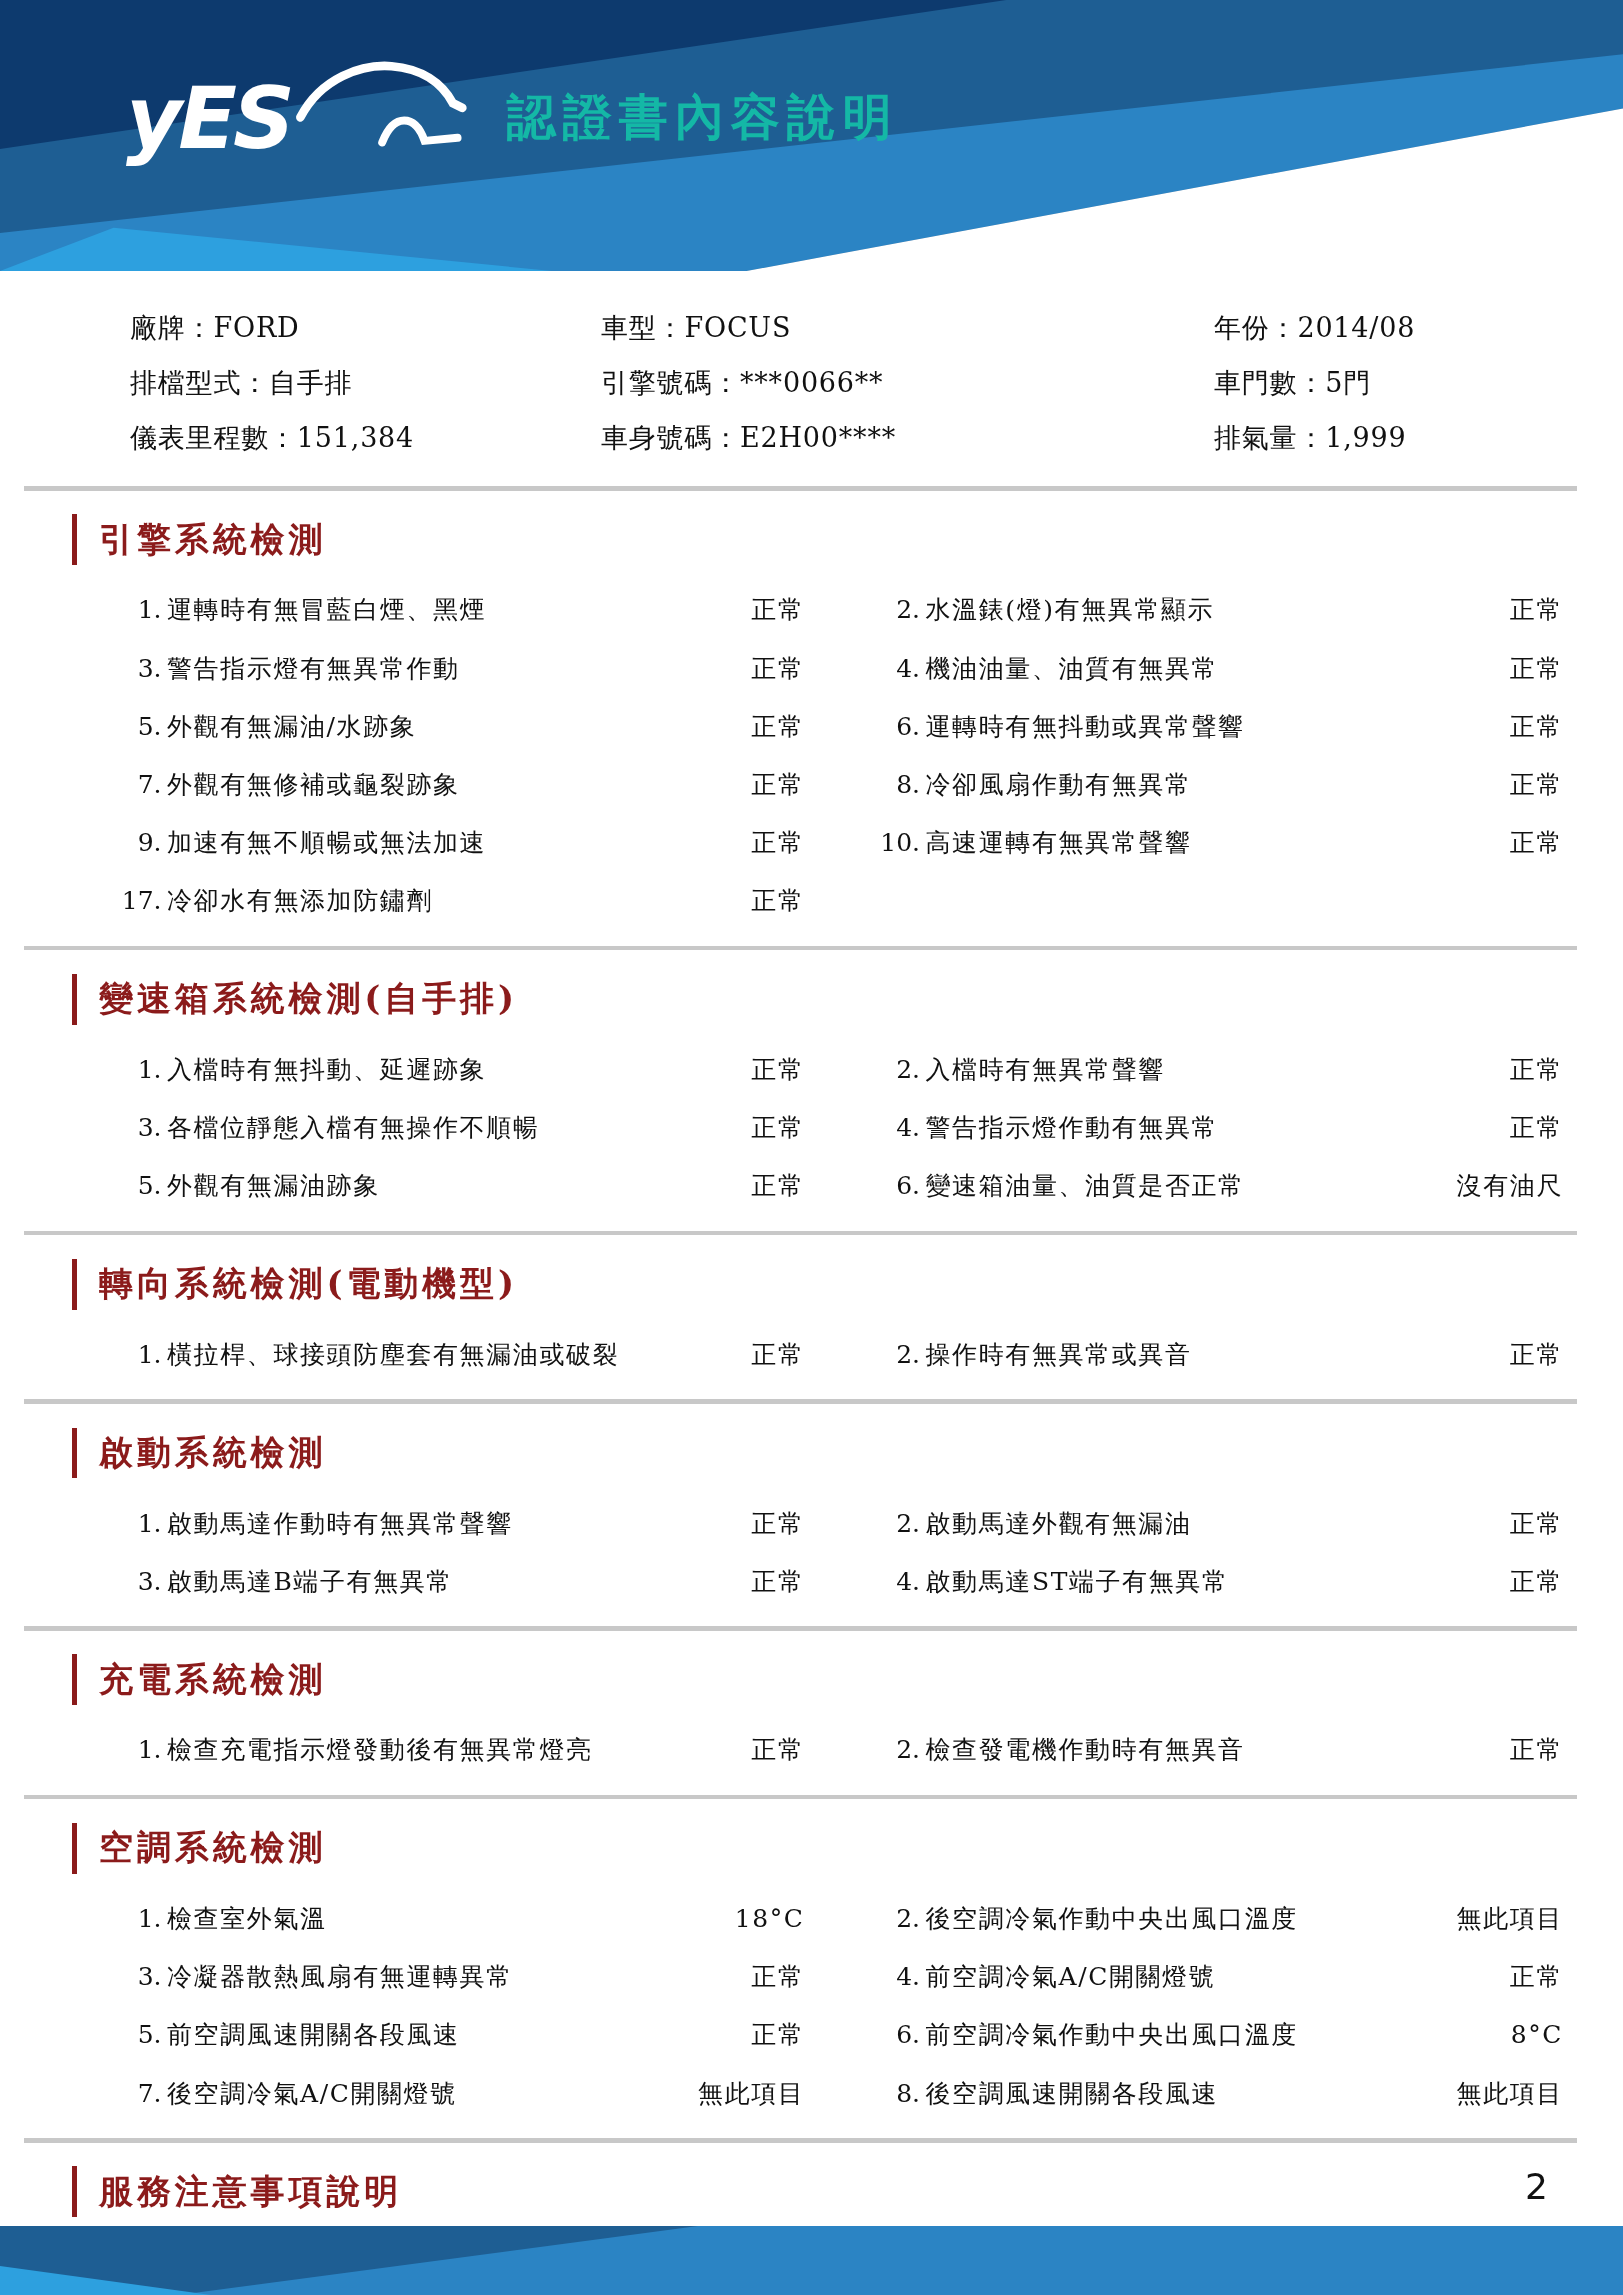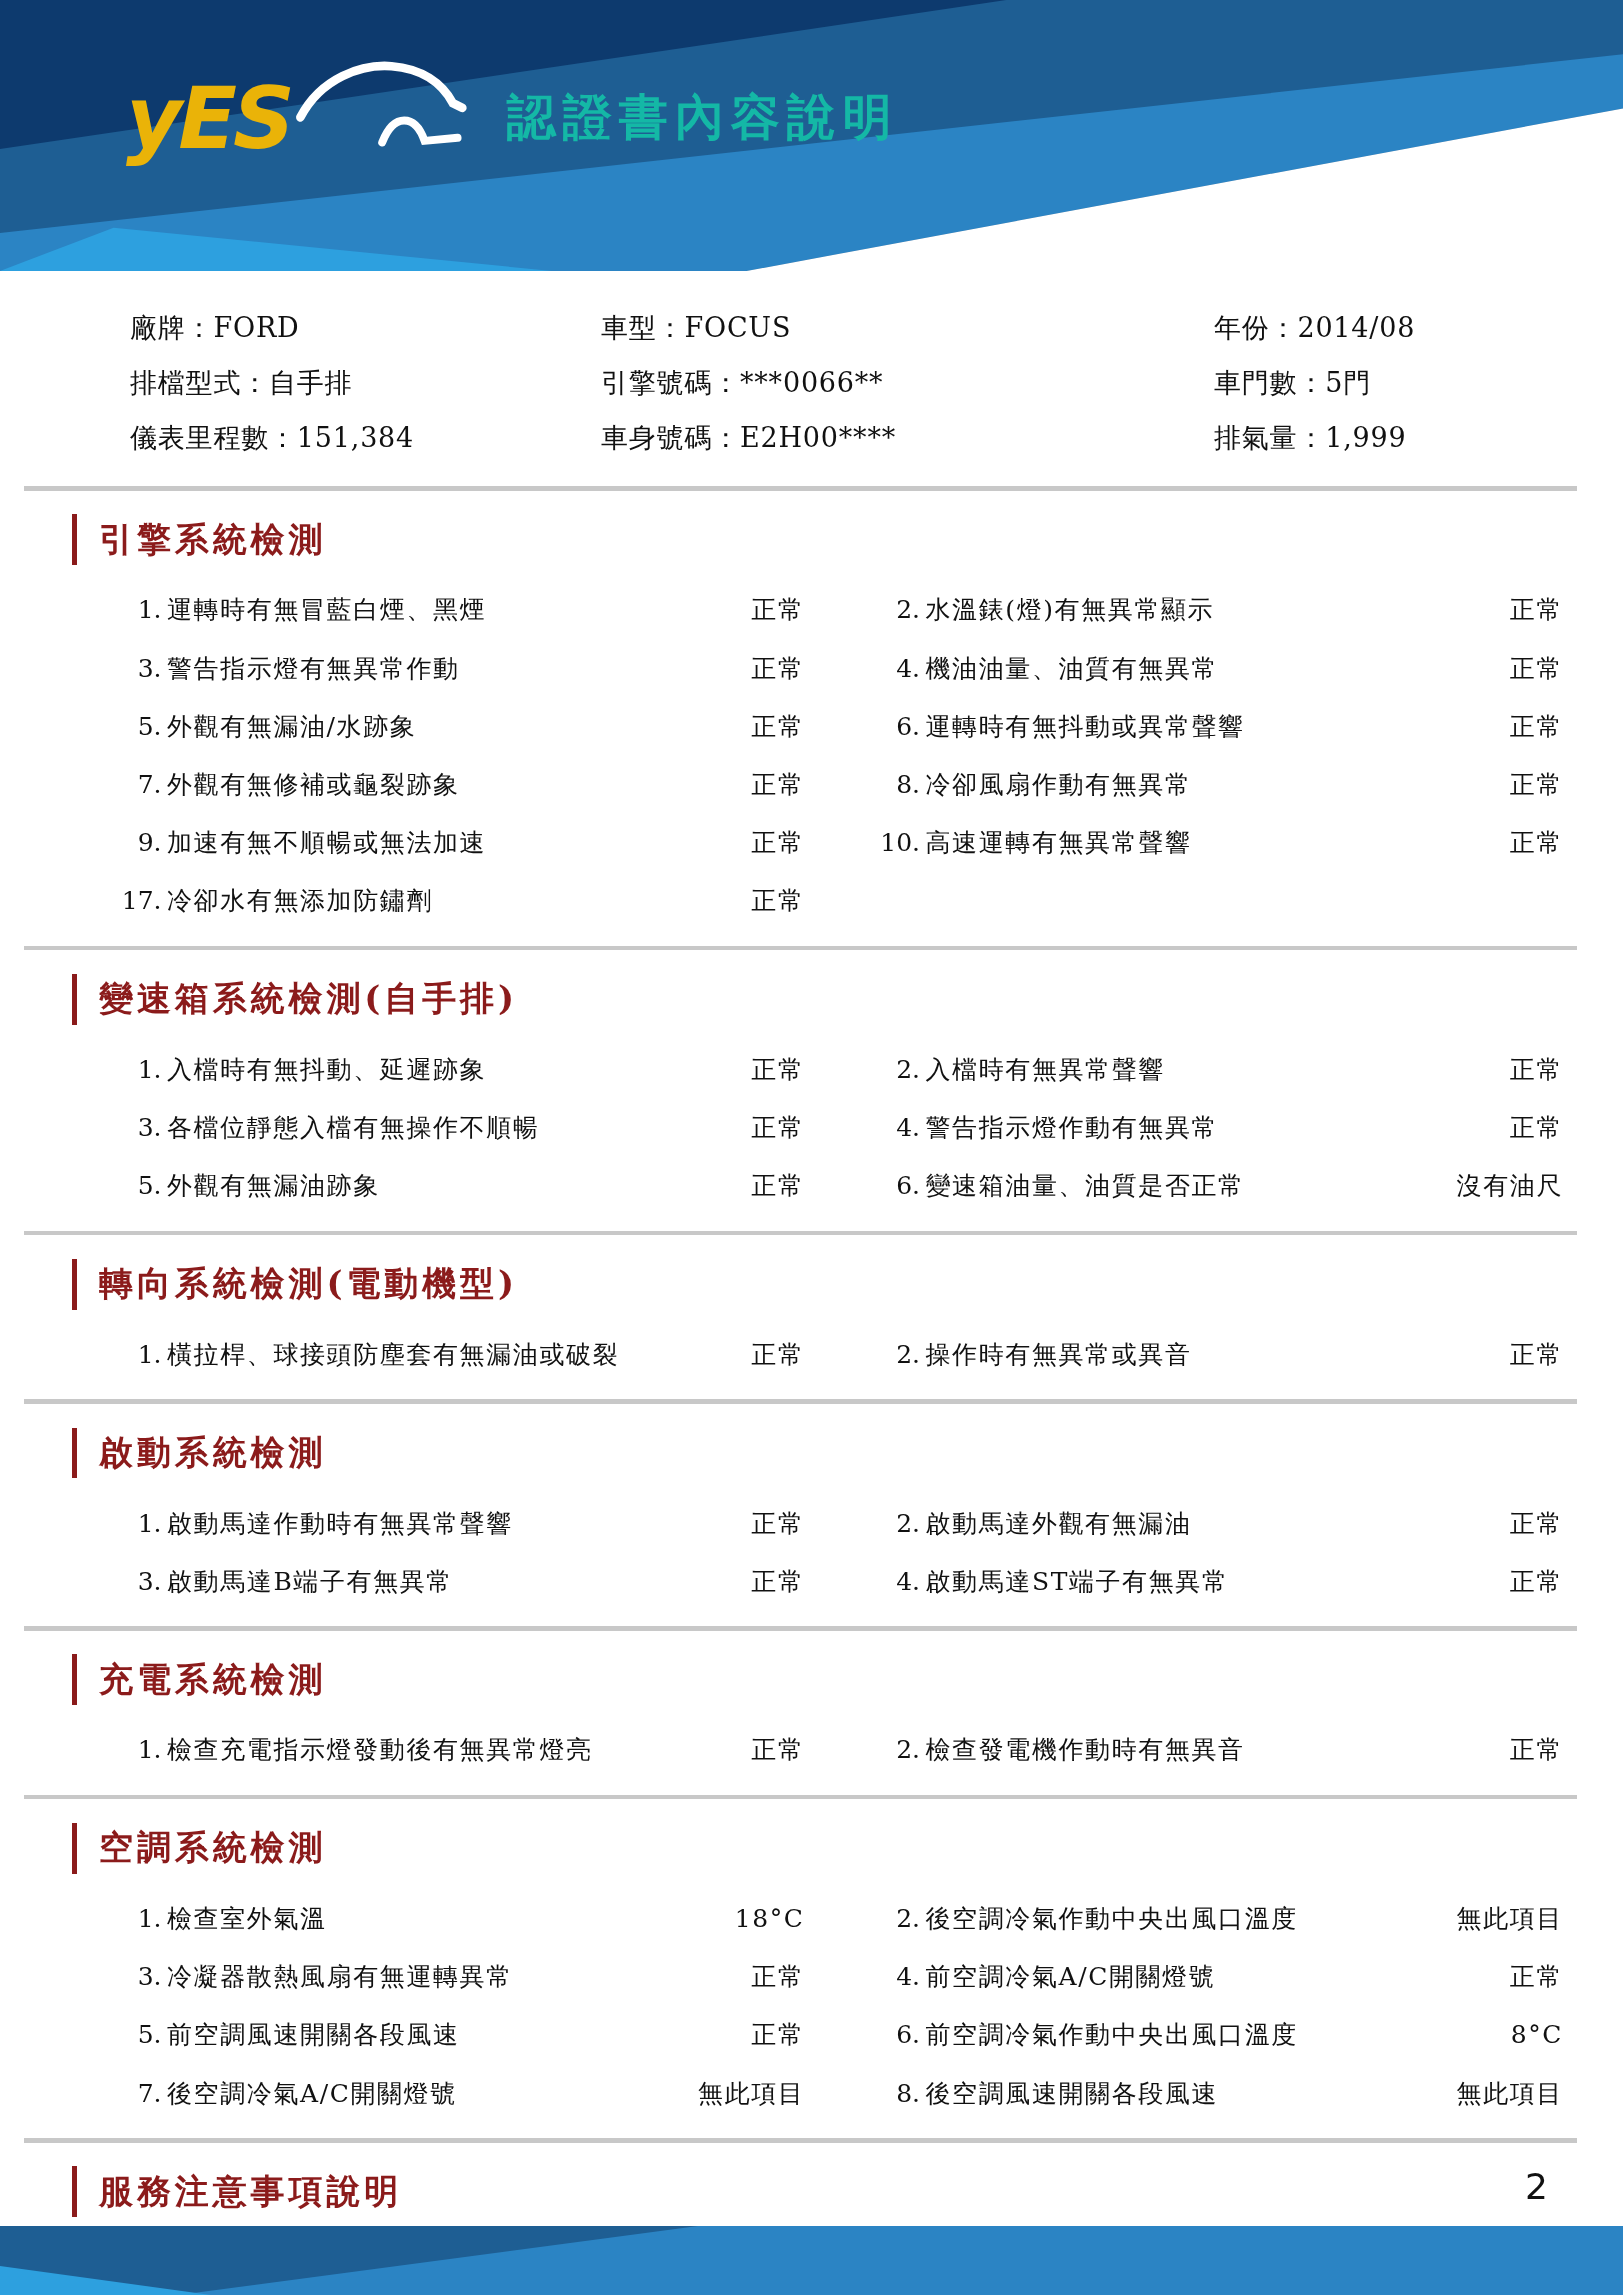--- a/index.html
+++ b/index.html
@@ -10,21 +10,21 @@
 
   
   .hdr { position: relative; height: 271px; background: var(--navy); overflow: hidden; }
   .hl { position: absolute; inset: 0; }
   .hl-med    { background: var(--blue-med);    clip-path: polygon(0 55%, 0 100%, 100% 100%, 100% 0, 62% 0); }
   .hl-light  { background: var(--blue-light);  clip-path: polygon(0 86%, 0 100%, 46% 100%, 100% 40%, 100% 20%); }
   .hl-bright { background: var(--blue-bright); clip-path: polygon(0 100%, 7% 84%, 34% 100%); }
   .hl-white  { background: #ffffff;            clip-path: polygon(46% 100%, 100% 40%, 100% 100%); }
   .hdr-content { position: absolute; left: 126px; top: 75px; display: flex; align-items: center; }
   .logo { position: relative; padding-right: 192px; }
-  .logo-text { font-family: "DejaVu Sans", sans-serif; font-style: italic; font-weight: 700; font-size: 86px; line-height: 1; color: #eab308; letter-spacing: -3.9px; }
+  .logo-text { font-family: "DejaVu Sans", sans-serif; font-style: italic; font-weight: 700; font-size: 86px; line-height: 1; color: #ffffff; letter-spacing: -3.9px; }
   .car-svg { position: absolute; right: 7.9px; top: -30px; width: 181px; height: 114px; }
   .hdr-title { color: #14b8a6; font-family: "DejaVu Sans", sans-serif; font-weight: 700; font-size: 49px; line-height: 1.1; letter-spacing: 7px; margin-left: 23.6px; white-space: nowrap; }
 
   
   .info-grid { display: grid; grid-template-columns: 471px 613px 1fr; row-gap: 19px; padding: 39px 47px 27px 130px; font-size: 27px; letter-spacing: 0.8px; }
   .info-field { white-space: nowrap; }
 
   .rule { border: 0; height: 4.7px; background: var(--rule-gray); margin: 3.1px 46px 0 23.6px; }
 
   

